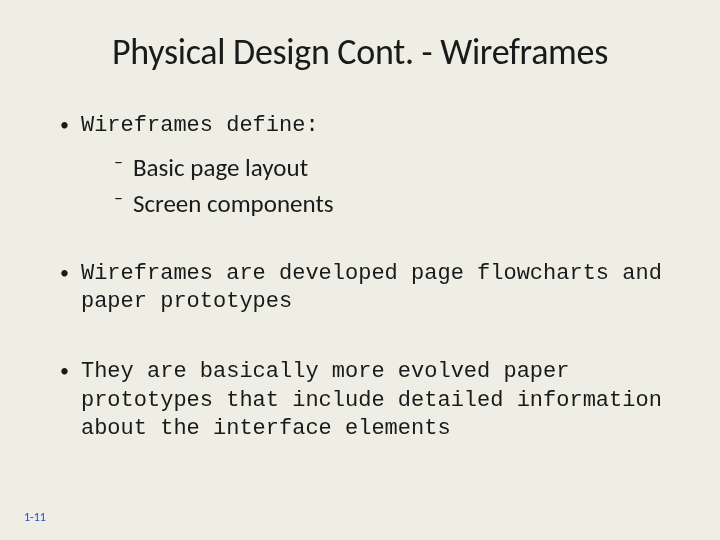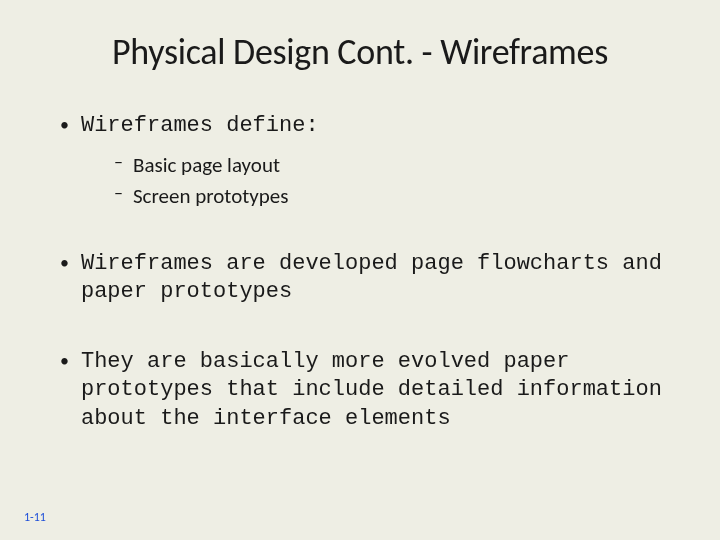--- a/index.html
+++ b/index.html
@@ -62,21 +62,21 @@
       display: flex;
       align-items: flex-start;
       margin-bottom: 4px;
     }
     .sub-dash {
       font-size: 18px;
       margin-right: 10px;
       line-height: 1.2;
     }
     .sub-text {
-      font-size: 21px;
+      font-size: 25px;
       line-height: 1.28;
     }
     .bullet-spaced {
       margin-bottom: 42px;
     }
     .page-number {
       position: absolute;
       bottom: 16px;
       left: 24px;
       font-size: 12px;
@@ -98,21 +98,21 @@
       <span class="bullet-text">Wireframes define:</span>
     </div>
 
     <div class="sub-list">
       <div class="sub-item">
         <span class="sub-dash">–</span>
         <span class="sub-text">Basic page layout</span>
       </div>
       <div class="sub-item">
         <span class="sub-dash">–</span>
-        <span class="sub-text">Screen prototypes</span>
+        <span class="sub-text">Screen components</span>
       </div>
     </div>
 
     <div class="bullet-item bullet-spaced">
       <span class="bullet-dot">•</span>
       <span class="bullet-text">Wireframes are developed page flowcharts and paper prototypes</span>
     </div>
 
     <div class="bullet-item">
       <span class="bullet-dot">•</span>

